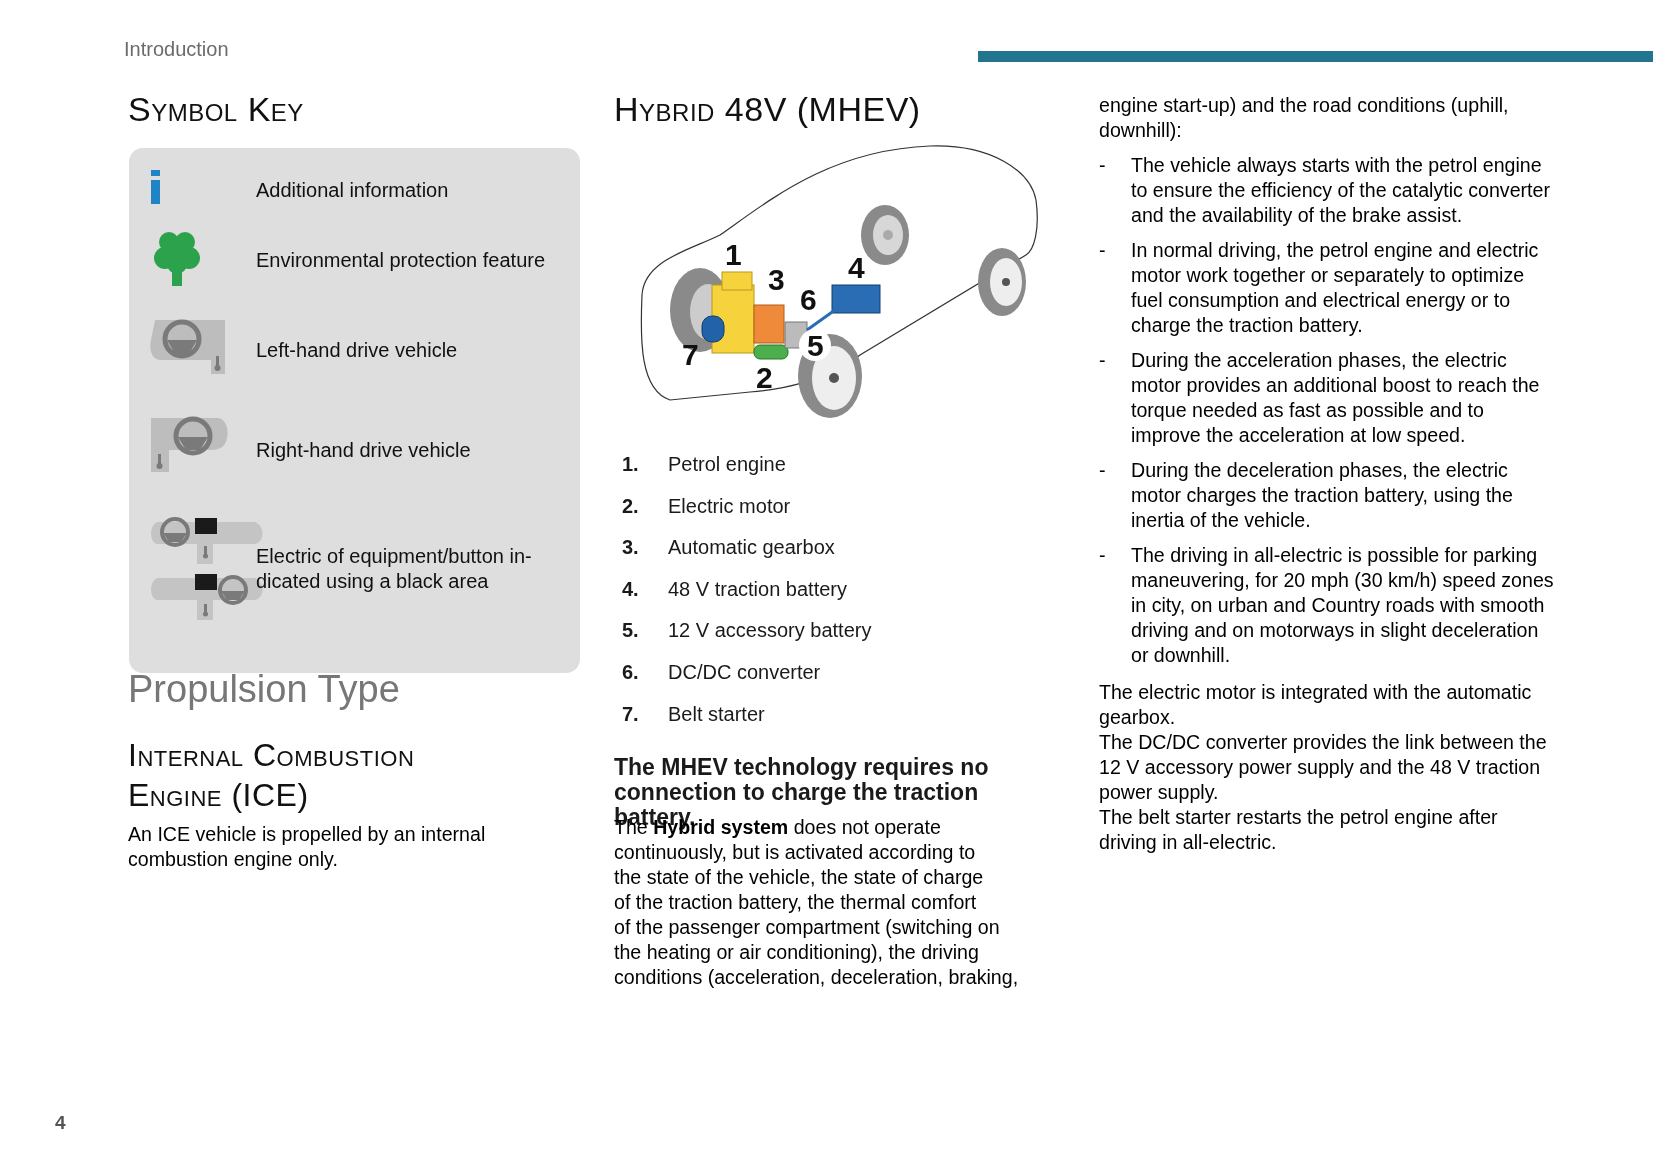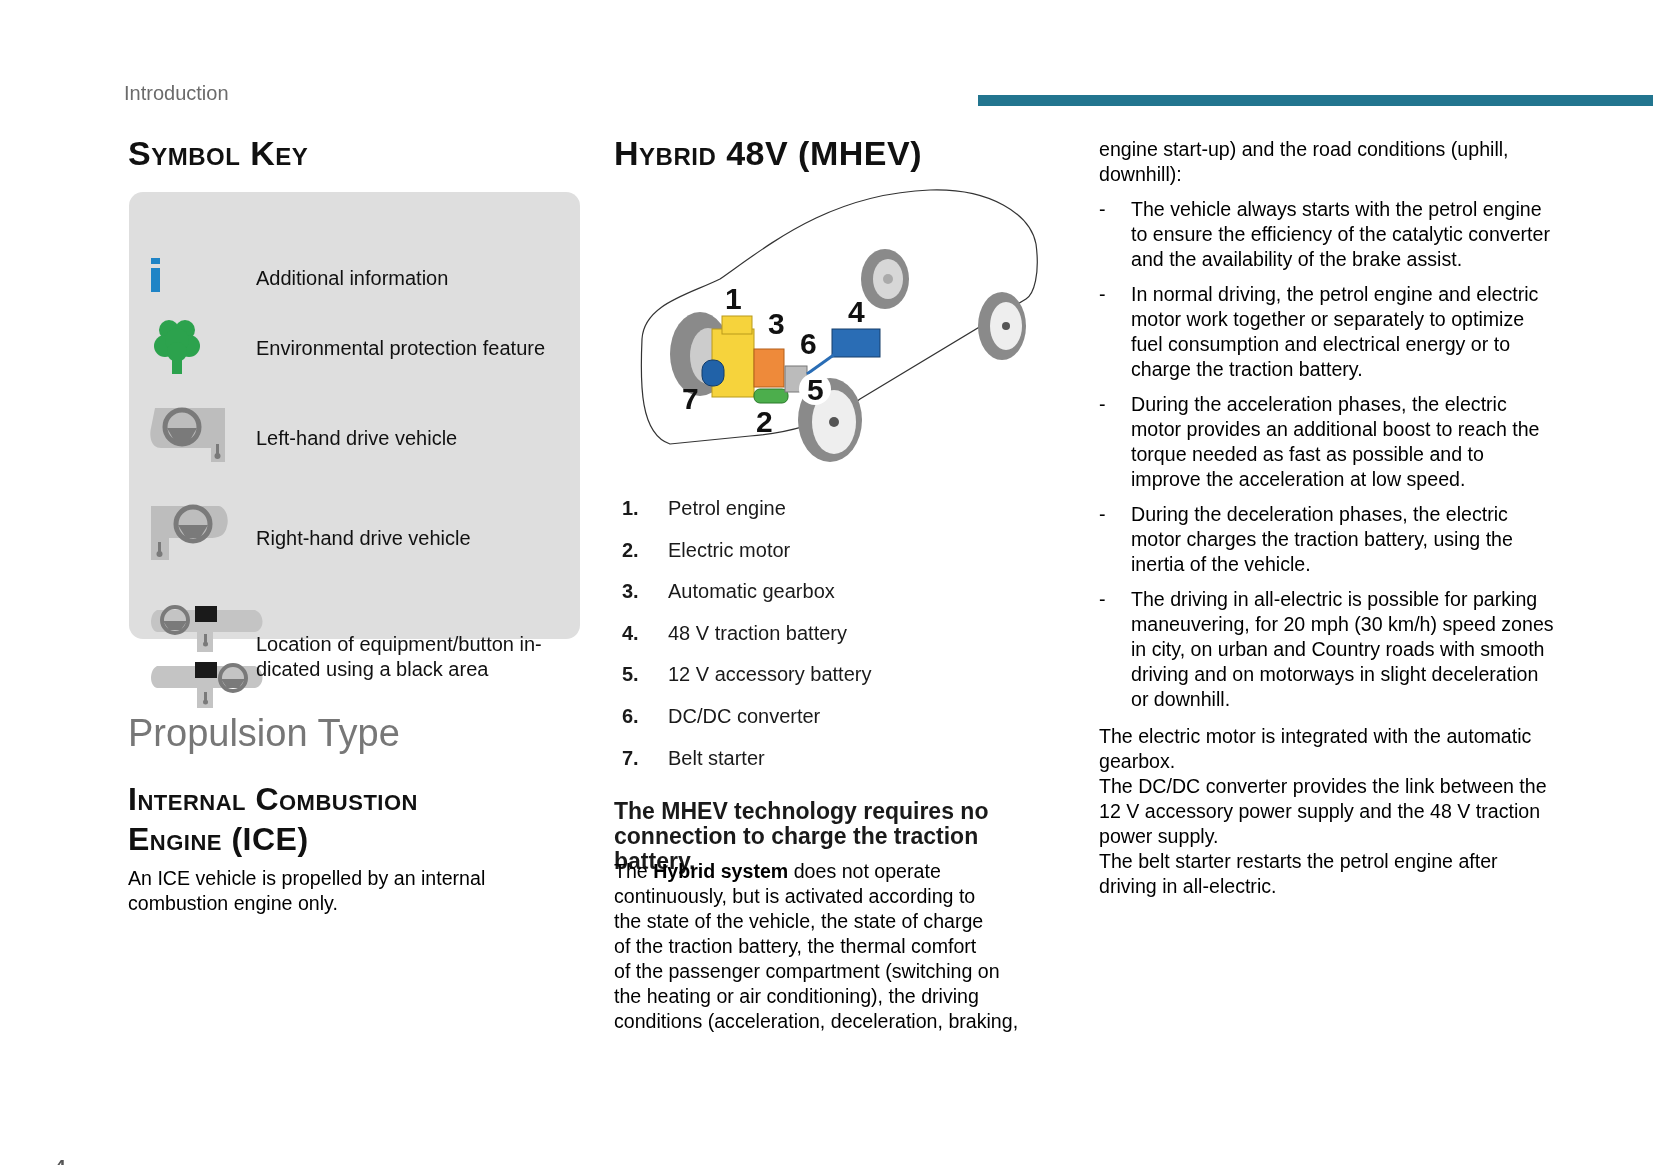--- a/index.html
+++ b/index.html
@@ -1,25 +1,25 @@
 <!DOCTYPE html>
 <html><head>
 <meta charset="utf-8">
 <style>
   html, body { margin:0; padding:0; background:#ffffff; }
   body { width:1653px; height:1165px; position:relative; overflow:hidden;
          font-family:"Liberation Sans", sans-serif; color:#1a1a1a; }
-  .abs { position:absolute;margin-top:44px; }
+  .abs { position:absolute; }
   .section-label { left:124px; top:38px; font-size:20px; color:#6b6b6b; }
   .teal-bar { left:978px; top:51px; width:675px; height:11px; background:#22758f; }
-  .h-smallcaps { font-weight:bold; font-variant:small-caps; letter-spacing:0.5px; color:#111; }
+  .h-smallcaps { font-weight:normal; font-variant:small-caps; letter-spacing:0.5px; color:#111; }
   .h1 { font-size:34px; }
   .symbol-title { left:128px; top:90px; }
   .hybrid-title { left:614px; top:90px; }
-  .key-box { left:129px; top:148px; width:451px; height:447px; background:#dedede; border-radius:14px; }
+  .key-box { left:129px; top:148px; width:451px; height:525px; background:#dedede; border-radius:14px; }
   .key-row-text { font-size:20px; color:#111; line-height:25px; }
   .prop-title { left:128px; top:668px; font-size:38px; color:#777; }
   .ice-title { left:128px; top:735px; font-size:32px; line-height:40px; }
   .body-text { font-size:19.6px; line-height:25px; color:#000000; }
   .ice-desc { left:128px; top:822px; width:440px; }
   .diagram { left:630px; top:140px; width:420px; height:290px; }
   .legend-list { left:622px; top:453px; width:420px; }
   .legend-item { display:flex; height:41.6px; align-items:flex-start; font-size:20px; }
   .legend-num { width:46px; font-weight:bold; }
   .mhev-note { left:614px; top:755px; width:430px; font-weight:bold; font-size:23px; line-height:25px; }
@@ -93,21 +93,21 @@
       <circle cx="56.5" cy="48" r="2.5" fill="#7a7a7a"></circle>
       <path d="M8 70 C0 74 0 90 8 92 H48 V112 H64 V92 H106 C116 90 116 74 106 70 Z" fill="#c4c4c4"></path>
       <rect x="46" y="66" width="22" height="16" fill="#1a1a1a"></rect>
       <circle cx="84" cy="82" r="13" fill="none" stroke="#7a7a7a" stroke-width="4"></circle>
       <path d="M72 83 H96 L90 92 H78 Z" fill="#7a7a7a"></path>
       <rect x="55" y="96" width="3" height="8" fill="#7a7a7a"></rect>
       <circle cx="56.5" cy="106" r="2.5" fill="#7a7a7a"></circle>
     </svg>
   </div>
   <div class="abs key-row-text" style="left:127px;top:396px;">
-    <div>Location of equipment/button in-</div>
+    <div>Electric of equipment/button in-</div>
     <div>dicated using a black area</div>
   </div>
 </div>
 
 <div class="abs prop-title">Propulsion Type</div>
 <div class="abs h-smallcaps ice-title">
   <div>Internal Combustion</div>
   <div>Engine (ICE)</div>
 </div>
 <div class="abs body-text ice-desc">

